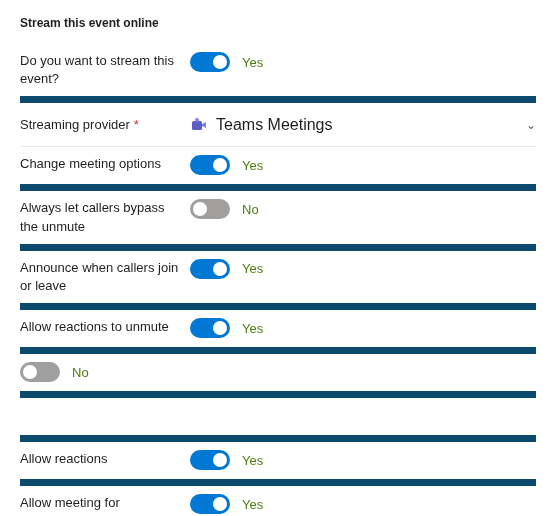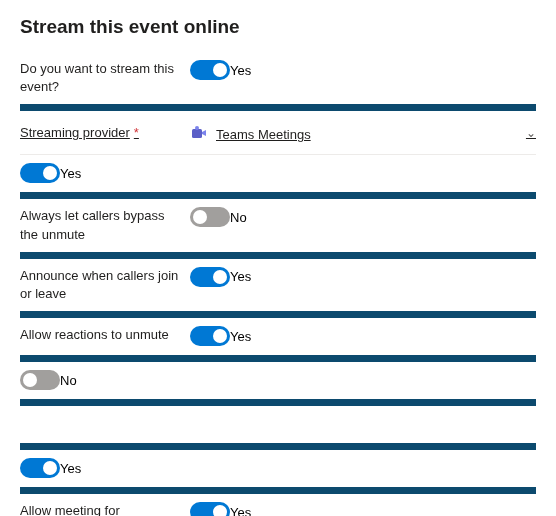--- a/index.html
+++ b/index.html
@@ -8,21 +8,21 @@
       font-size: 13px;
       color: #201f1e;
       background: #fff;
       width: 556px;
       min-height: 516px;
     }
     .container {
       padding: 16px 20px;
     }
     .section-title {
-      font-size: 19px;
+      font-size: 12px;
       font-weight: 600;
       margin-bottom: 14px;
       color: #201f1e;
     }
     .row {
       display: flex;
       align-items: flex-start;
       min-height: 44px;
       border-bottom: 7px solid #0c4a6e;
       padding: 8px 0;
@@ -63,32 +63,31 @@
       border-radius: 50%;
       background: #fff;
     }
     .toggle.on .toggle-thumb {
       right: 3px;
     }
     .toggle.off .toggle-thumb {
       left: 3px;
     }
     .toggle-label {
-      margin-left: 0;
-      font-size: 13px;
-      color: #000000;
+      margin-left: 12px;
+      font-size: 13px;
+      color: #4d7c0f;
     }
     
     .provider-row {
       display: flex;
       align-items: center;
       min-height: 44px;
       border-bottom: 1px solid #edebe9;
       padding: 8px 0;
-      text-decoration: underline;
     }
     .provider-label {
       width: 170px;
       min-width: 170px;
       color: #201f1e;
       font-size: 13px;
       display: flex;
       align-items: center;
       gap: 4px;
     }
@@ -99,21 +98,21 @@
     .provider-value {
       display: flex;
       align-items: center;
       flex: 1;
       justify-content: space-between;
     }
     .provider-name {
       display: flex;
       align-items: flex-end;
       gap: 8px;
-      font-size: 13px;
+      font-size: 16px;
     }
     .teams-icon {
       width: 18px;
       height: 18px;
       display: flex;
       align-items: center;
       justify-content: center;
     }
     .chevron-down {
       color: #605e5c;
@@ -153,20 +152,21 @@
               <path d="M12 8l4-2v6l-4-2V8z" fill="#7b83eb"></path>
               <circle cx="7" cy="4" r="2" fill="#7b83eb"></circle>
             </svg>
           </div>
           <span>Teams Meetings</span>
         </div>
         <span class="chevron-down">⌄</span>
       </div>
     </div>
       <div class="row">
+      <div class="row-label">Change meeting options</div>
       <div class="row-value">
         <div class="toggle on">
           <div class="toggle-thumb"></div>
         </div>
         <span class="toggle-label">Yes</span>
       </div>
     </div>
       <div class="row">
       <div class="row-label">Always let callers bypass the unmute</div>
       <div class="row-value">
@@ -198,20 +198,21 @@
       <div class="row-value">
         <div class="toggle off">
           <div class="toggle-thumb"></div>
         </div>
         <span class="toggle-label">No</span>
       </div>
     </div>
       <div class="row">
     </div>
       <div class="row">
+      <div class="row-label">Allow reactions</div>
       <div class="row-value">
         <div class="toggle on">
           <div class="toggle-thumb"></div>
         </div>
         <span class="toggle-label">Yes</span>
       </div>
     </div>
       <div class="row">
       <div class="row-label">Allow meeting for attendees</div>
       <div class="row-value">

